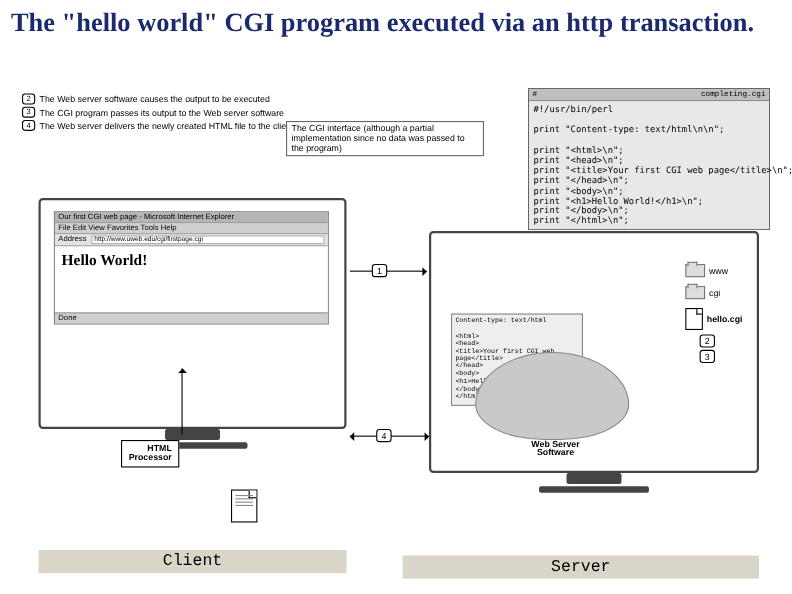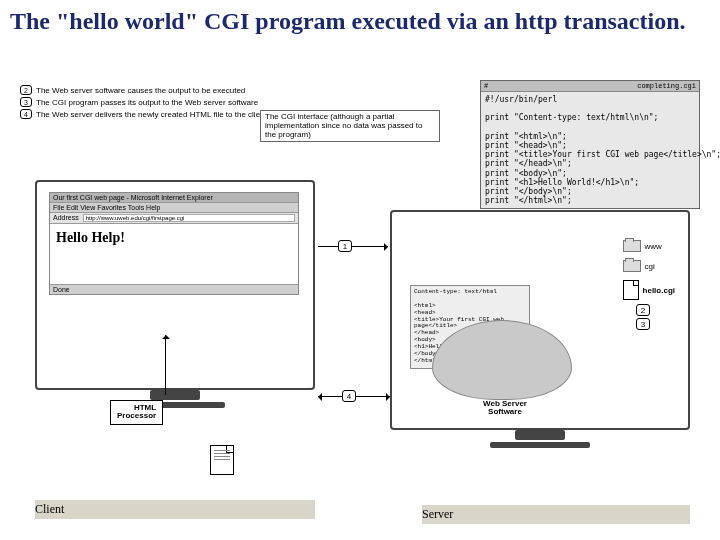--- a/index.html
+++ b/index.html
@@ -115,26 +115,26 @@
     position:absolute;
     width:24px;height:30px;border:1px solid #000;background:#fff;
   }
   .docicon::before{content:"";position:absolute;top:0;right:0;width:6px;height:6px;background:#fff;border-left:1px solid #000;border-bottom:1px solid #000;}
   .docicon.d1 { top:445px; left:210px; }
   .docicon .lines{position:absolute;top:4px;left:3px;right:3px;}
   .docicon .lines span{display:block;height:1px;background:#888;margin-bottom:2px;}
 
   
   .caption {
-    position:absolute; 
-    font-family:Liberation Serif, serif; font-size:12px;
+    position:absolute; text-align:center;
+    font-family:Liberation Mono, monospace; font-size:15px;
     background:#d9d5c8; padding:2px 0;
   }
   .caption.client{ top:500px; left:35px; width:280px; }
-  .caption.server{ top:505px; right:30px; width:268px; }
+  .caption.server{ top:505px; right:30px; width:324px; }
 
   
   .cloud {
     position:absolute; top:320px; right:148px;
     width:140px; height:80px;
     background:#c9c9c9; border:1px solid #888;
     border-radius:50% 50% 45% 45% / 60% 60% 40% 40%;
   }
   .wss-label {
     position:absolute; top:400px; right:170px;
@@ -221,21 +221,21 @@
 
 <div class="monitor client">
   <div class="browser">
     <div class="bar1">Our first CGI web page - Microsoft Internet Explorer</div>
     <div class="bar2">File  Edit  View  Favorites  Tools  Help</div>
     <div class="bar3">
       <span>Address</span>
       <span class="addr">http://www.uweb.edu/cgi/firstpage.cgi</span>
     </div>
     <div class="page">
-      <h1>Hello Help!</h1>
+      <h1>Hello World!</h1>
     </div>
     <div class="status">Done</div>
   </div>
   <div class="stand"></div>
     <div class="base"></div>
 </div>
 
 <div class="htmlproc" style="white-space:pre-line">HTML
 Processor</div>
 <div class="vup"></div>

